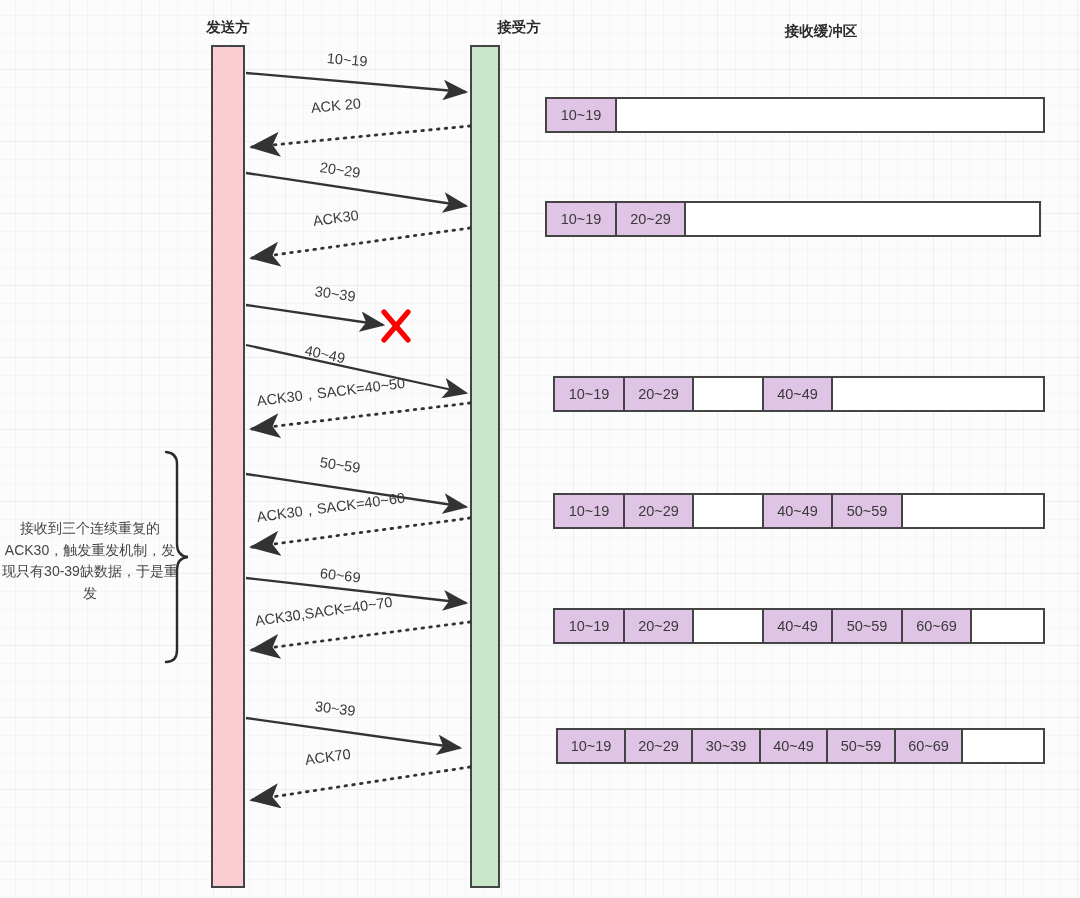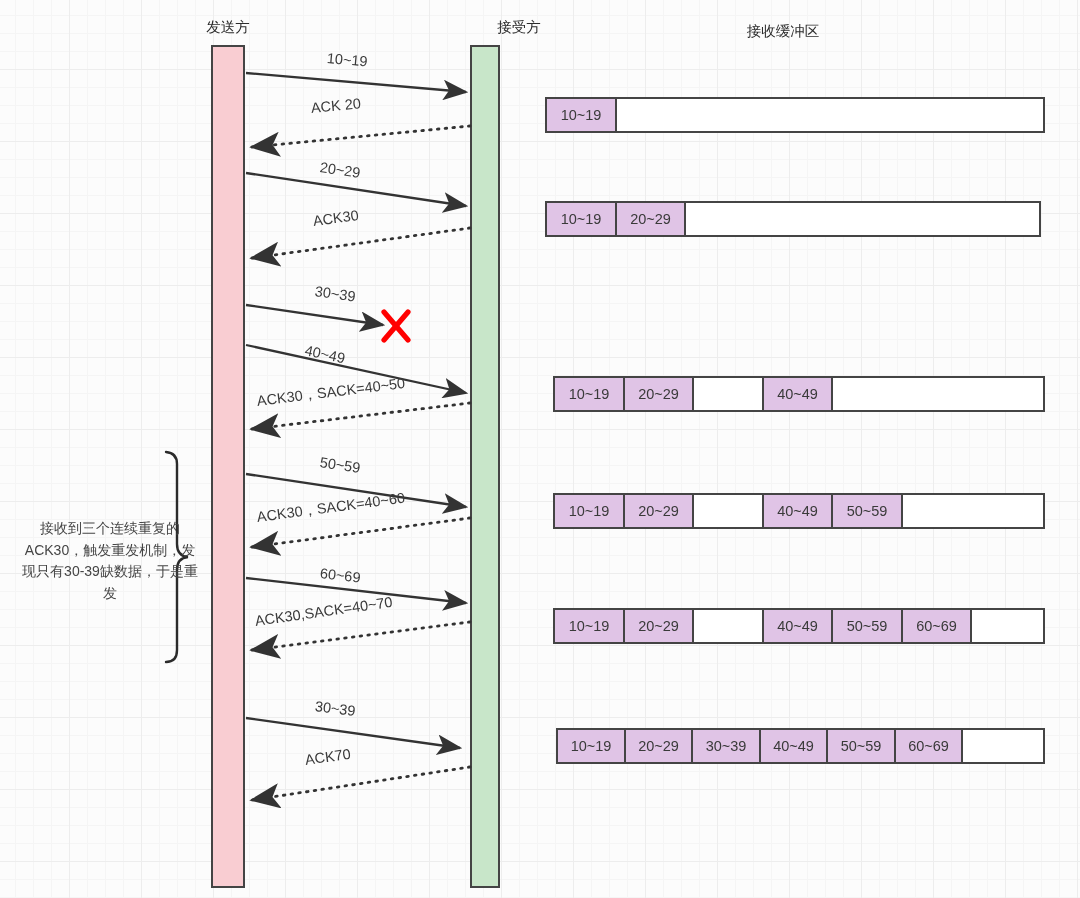--- a/index.html
+++ b/index.html
@@ -18,21 +18,21 @@
       linear-gradient(to bottom, #ededed 1px, transparent 1px),
       linear-gradient(to right, #f5f5f5 1px, transparent 1px),
       linear-gradient(to bottom, #f5f5f5 1px, transparent 1px);
     background-size:72px 72px,72px 72px,18px 18px,18px 18px;
     background-position:-3px -3px,-3px -3px,-3px -3px,-3px -3px;
   }
   svg#art{position:absolute;left:0;top:0;width:1080px;height:898px;}
 
   .hdr{
     position:absolute;
-    font-size:14.5px;font-weight:normal;color:#2b2b2b;
+    font-size:14.5px;font-weight:bold;color:#2b2b2b;
     white-space:nowrap;
     transform:translateX(-50%);
     text-align:right;
   }
   .lifeline{position:absolute;border:2.5px solid #444;box-sizing:border-box;}
   .lifeline.sender{background:#f9cdd2;}
   .lifeline.receiver{background:#c8e6c9;}
 
   .msg{
     position:absolute;
@@ -62,21 +62,21 @@
   .cell.filled{background:#e0c4e6;}
   .cell.tail{flex:1 1 auto;}
 </style>
 </head>
 <body>
 
 <div id="canvas">
 
   <div class="hdr" style="left:228px;top:18px;">发送方</div>
   <div class="hdr" style="left:485px;top:18px;margin-left:34px;">接受方</div>
-  <div class="hdr" style="left:783px;top:22px;">接收缓冲区</div>
+  <div class="hdr" style="left:821px;top:22px;">接收缓冲区</div>
 
   <div class="lifeline sender" style="left:211px;top:45px;width:34px;height:843px;"></div>
   <div class="lifeline receiver" style="left:470px;top:45px;width:30px;height:843px;"></div>
 
   <svg id="art">
     <defs>
       <marker id="ahR" markerWidth="11" markerHeight="9" refX="10" refY="4.5" orient="auto">
         <path d="M0,0 L11,4.5 L0,9 L2.6,4.5 Z" fill="#333"></path>
       </marker>
       <marker id="ahL" markerWidth="11" markerHeight="9" refX="10" refY="4.5" orient="auto">
@@ -138,21 +138,21 @@
   <div class="msg" style="left:315px;top:283px;transform:rotate(8deg);">30~39</div>
   <div class="msg" style="left:305px;top:342px;transform:rotate(12deg);">40~49</div>
   <div class="msg" style="left:257px;top:392px;transform:rotate(-7deg);">ACK30，SACK=40~50</div>
   <div class="msg" style="left:320px;top:454px;transform:rotate(8.5deg);">50~59</div>
   <div class="msg" style="left:257px;top:508px;transform:rotate(-7.5deg);">ACK30，SACK=40~60</div>
   <div class="msg" style="left:320px;top:565px;transform:rotate(6.5deg);">60~69</div>
   <div class="msg" style="left:255px;top:613px;transform:rotate(-8deg);">ACK30,SACK=40~70</div>
   <div class="msg" style="left:315px;top:698px;transform:rotate(7deg);">30~39</div>
   <div class="msg" style="left:305px;top:752px;transform:rotate(-8deg);">ACK70</div>
 
-  <div class="note" style="left:0px;top:518px;padding-left:20px;">接收到三个连续重复的ACK30，触发重发机制，发现只有30-39缺数据，于是重发</div>
+  <div class="note" style="left:0px;top:518px;">接收到三个连续重复的ACK30，触发重发机制，发现只有30-39缺数据，于是重发</div>
 
   <div class="buf" style="left:545px;top:97px;width:497px;">
     <div class="cell filled" style="width:72px;">10~19</div>
     <div class="cell tail"></div>
   </div>
 
   <div class="buf" style="left:545px;top:201px;width:493px;">
     <div class="cell filled" style="width:72px;">10~19</div>
     <div class="cell filled" style="width:72px;">20~29</div>
     <div class="cell tail"></div>

